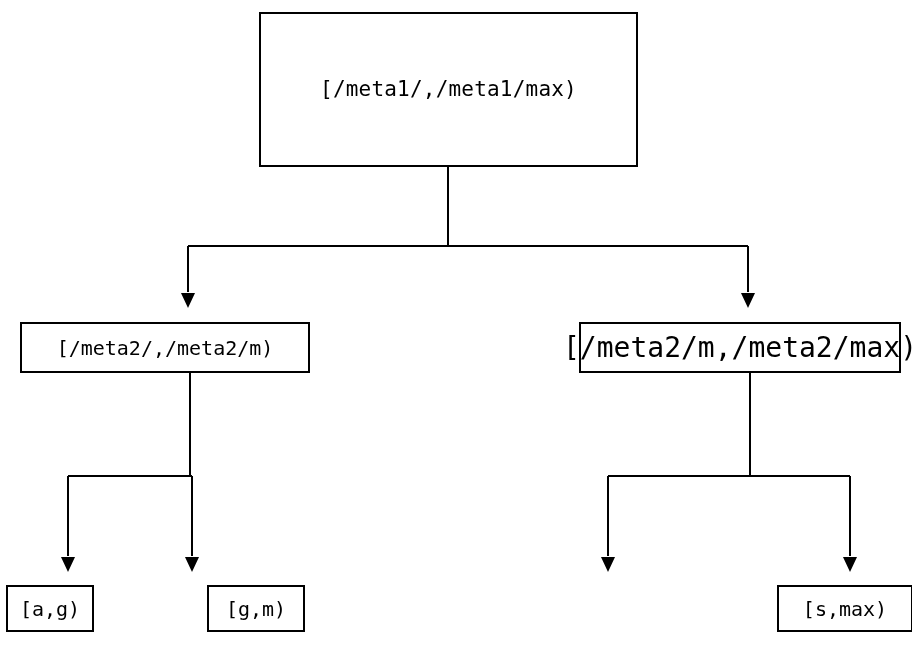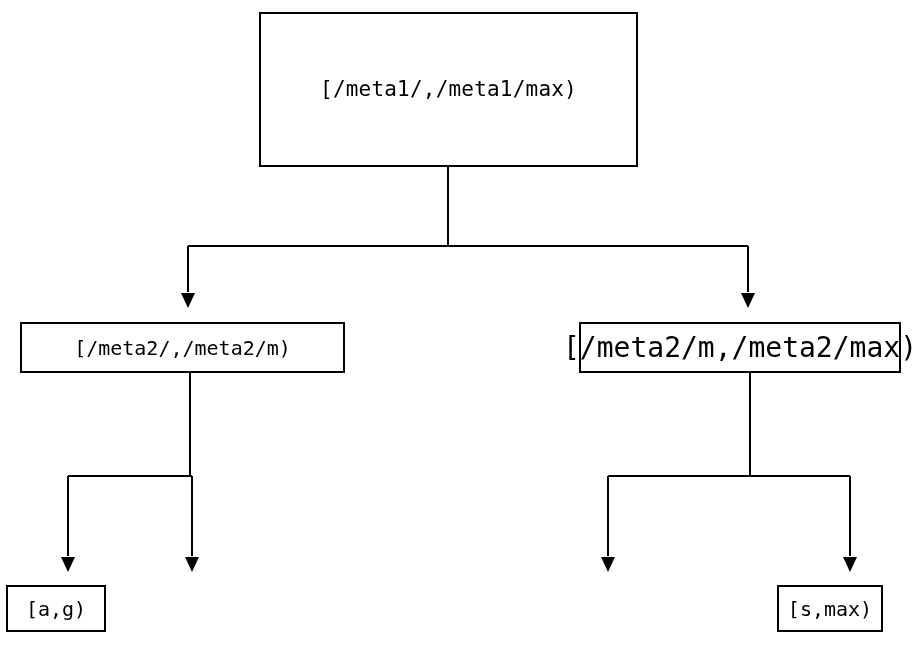--- a/index.html
+++ b/index.html
@@ -46,40 +46,40 @@
     left: 259px;
     top: 12px;
     width: 379px;
     height: 155px;
     font-size: 21px;
     letter-spacing: 0.2px;
   }
   .node-mid-left {
     left: 20px;
     top: 322px;
-    width: 325px;
+    width: 290px;
     height: 51px;
     font-size: 20px;
   }
   .node-mid-right {
     left: 579px;
     top: 322px;
     width: 322px;
     height: 51px;
     font-size: 28px;
   }
   .node-leaf {
     top: 585px;
     height: 47px;
     font-size: 20px;
   }
-  .node-leaf-1 { left: 6px;   width: 100px; }
+  .node-leaf-1 { left: 6px;   width: 88px; }
   .node-leaf-2 { left: 207px; width: 98px;  }
   .node-leaf-3 { left: 552px; width: 100px; }
-  .node-leaf-4 { left: 777px; width: 106px; text-align: right; }
+  .node-leaf-4 { left: 777px; width: 136px; text-align: right; }
 </style>
 </head>
 <body>
 
 <div id="diagram-canvas">
 
   <svg id="edge-layer" viewBox="0 0 912 652" width="912" height="652" aria-hidden="true">
     <g stroke="#000000" stroke-width="2.4" fill="none" shape-rendering="crispEdges">
 
       <path d="M448,167 L448,246"></path>
@@ -121,19 +121,22 @@
   </div>
 
   <div class="node node-mid-right">
     <span class="node-label">[/meta2/m,/meta2/max)</span>
   </div>
 
   <div class="node node-leaf node-leaf-1">
     <span class="node-label">[a,g)</span>
   </div>
 
+  <div class="node node-leaf node-leaf-2">
+    <span class="node-label">[g,m)</span>
+  </div>
 
 
   <div class="node node-leaf node-leaf-4">
     <span class="node-label">[s,max)</span>
   </div>
 
 </div>
 
 </body></html>

